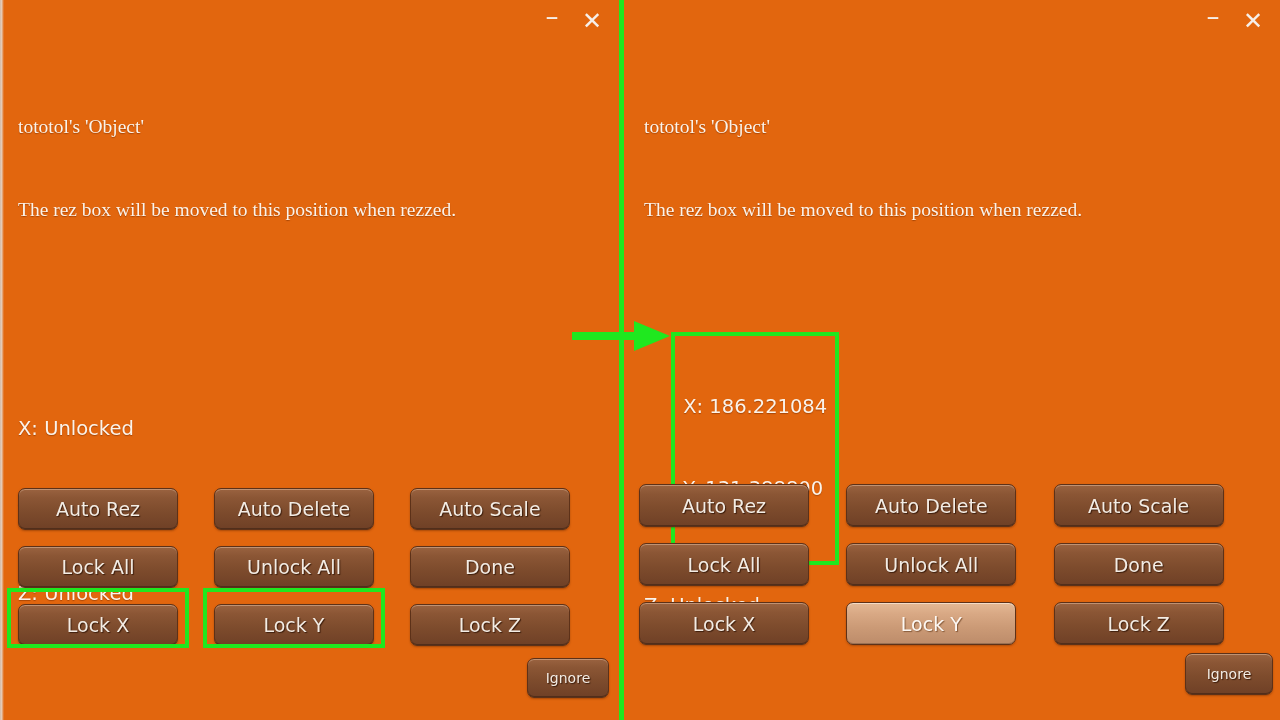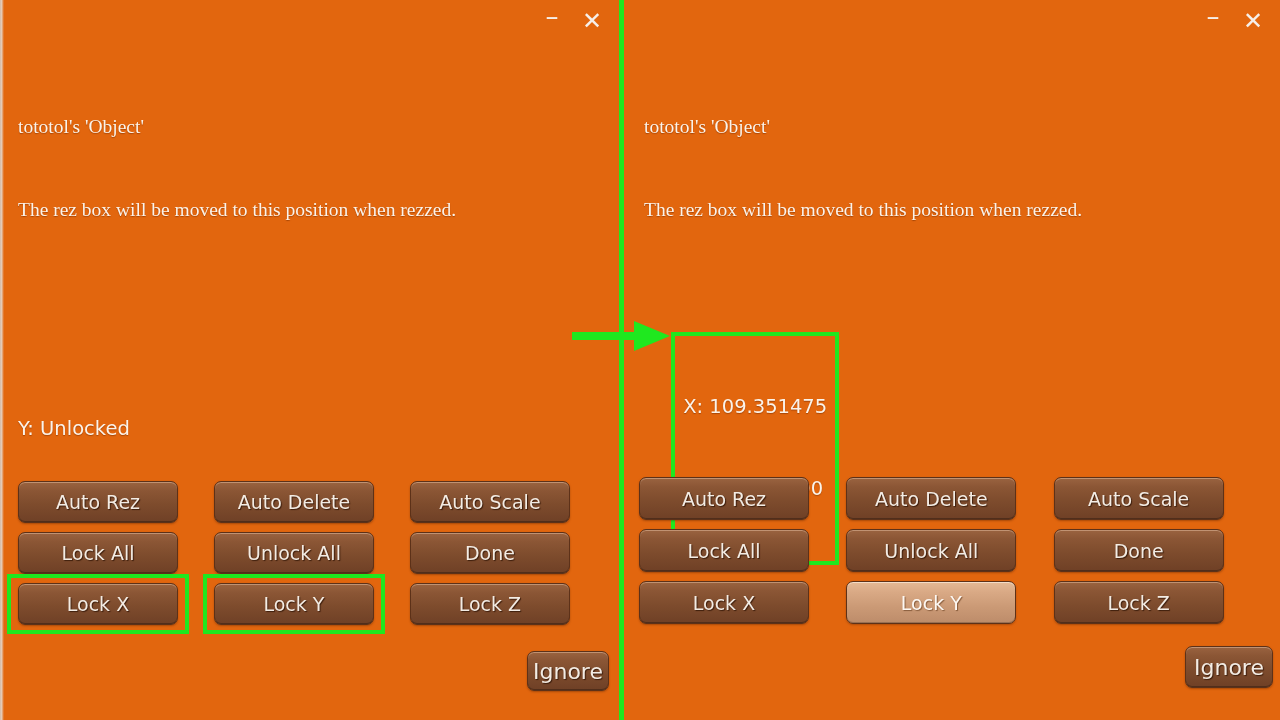--- a/index.html
+++ b/index.html
@@ -150,20 +150,21 @@
     color: #f3ece4;
     font-size: 19px;
     font-family: "DejaVu Sans", sans-serif;
     display: flex;
     align-items: center;
     justify-content: center;
     cursor: pointer;
     text-shadow: 1px 1px 1px rgba(40,15,0,.75);
     user-select: none;
     box-sizing: border-box;
+    margin-top: 7px;
   }
   .panel.right .btn { width: 170px; height: 43px; }
 
   .btn.hovered {
     background: linear-gradient(180deg, #e4b995 0%, #d9a985 25%, #cb9a76 60%, #bd8c6a 100%);
     color: #fdf8f3;
     text-shadow: 1px 1px 1px rgba(90,50,20,.6);
     box-shadow:
       inset 0 1px 0 rgba(255,245,235,.6),
       inset 0 -1px 0 rgba(0,0,0,.2),
@@ -186,21 +187,21 @@
   
   .ignore-wrap {
     position: absolute;
     z-index: 2;
   }
   .panel.left  .ignore-wrap { left: 527px; top: 651px; }
   .panel.right .ignore-wrap { left: 561px; top: 646px; }
   .btn.ignore {
     width: 82px;
     height: 40px;
-    font-size: 22px;
+    font-size: 14px;
   }
   .panel.right .btn.ignore { width: 88px; height: 42px; }
 
   
   .divider {
     position: absolute;
     left: 619px;
     top: 0;
     width: 5px;
     height: 720px;
@@ -246,20 +247,21 @@
     <div class="titlebar" style="width:619px;">
       <div class="win-btn minimize">–</div>
       <div class="win-btn close">✕</div>
     </div>
 
     <div class="content">
       <span class="line">tototol's 'Object'</span>
       <span class="line">The rez box will be moved to this position when rezzed.</span>
       <span class="spacer"></span>
       <span class="axis-block">
+        <span class="axis-line">X: Unlocked</span>
         <span class="axis-line">Y: Unlocked</span>
         <span class="axis-line">Z: Unlocked</span>
       </span>
       <span class="spacer"></span>
       
       
       
       
       
     </div>
@@ -315,21 +317,21 @@
     <div class="titlebar" style="width:656px;">
       <div class="win-btn minimize">–</div>
       <div class="win-btn close">✕</div>
     </div>
 
     <div class="content">
       <span class="line">tototol's 'Object'</span>
       <span class="line">The rez box will be moved to this position when rezzed.</span>
       <span class="spacer"></span>
       <span class="coord-highlight">
-        <span class="axis-line">X: 109.351475</span>
+        <span class="axis-line">X: 186.221084</span>
         <span class="axis-line">Y: 131.388800</span>
       </span>
       <span class="axis-line">Z: Unlocked</span>
       <span class="spacer"></span>
       
       
       
       
       
     </div>

